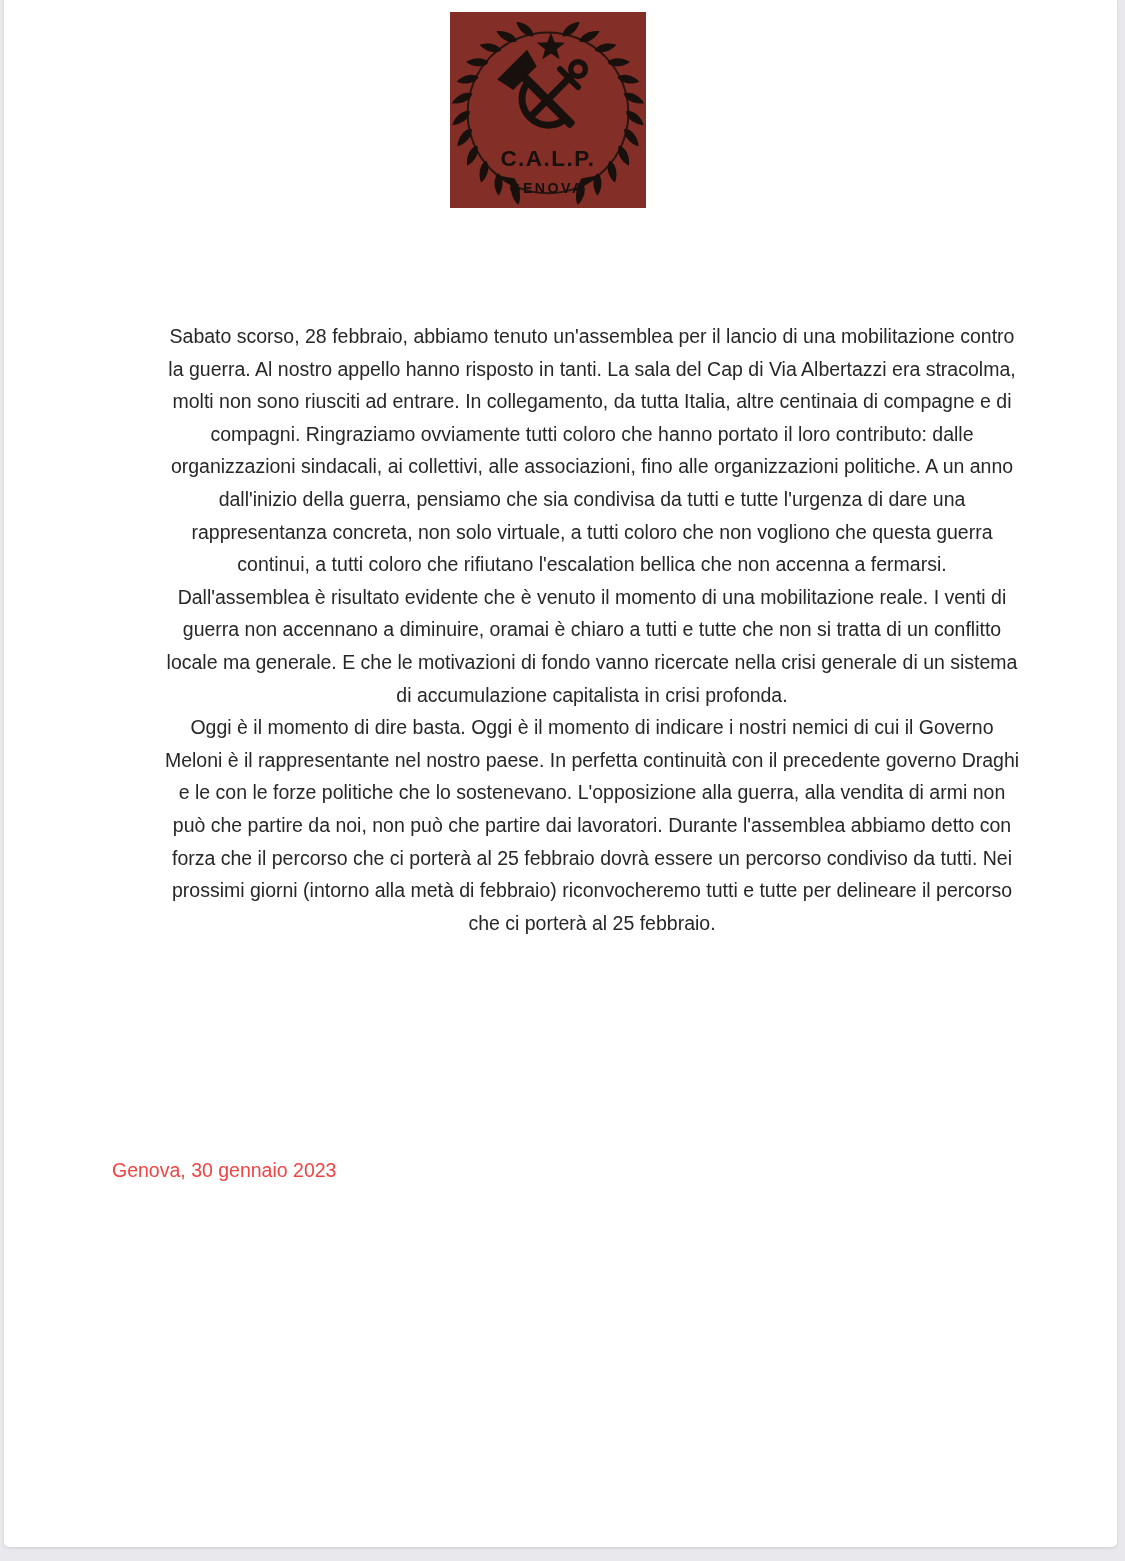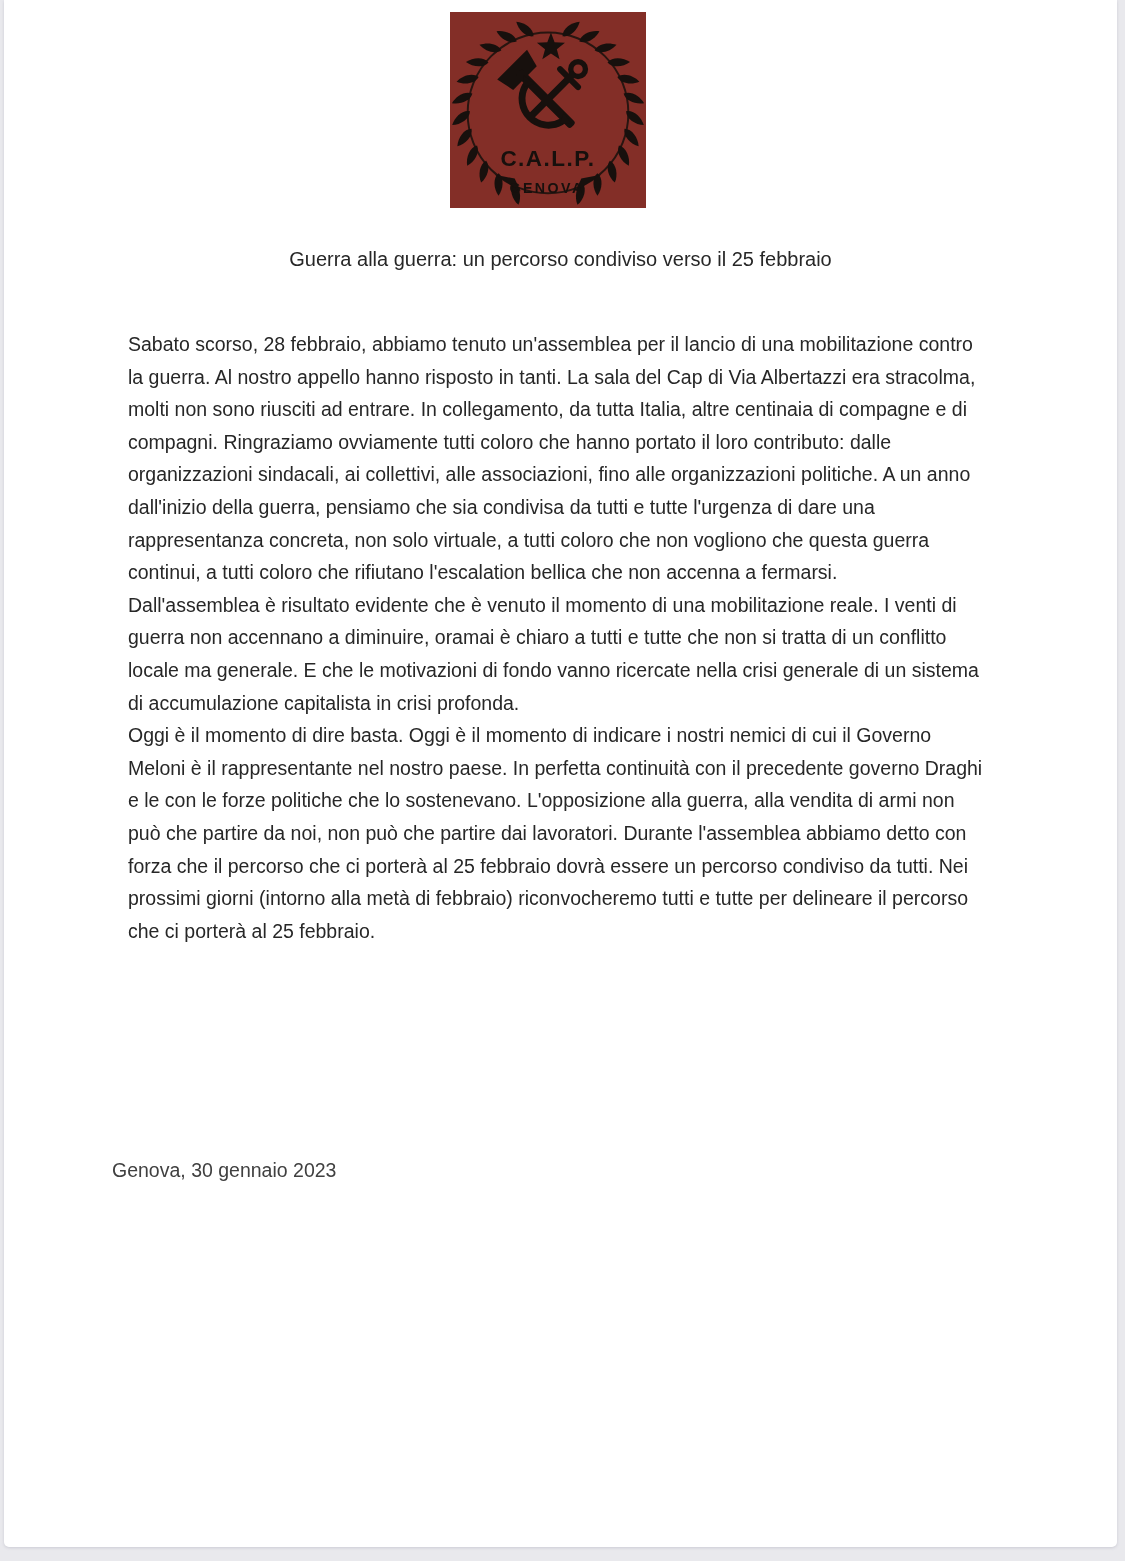--- a/index.html
+++ b/index.html
@@ -35,31 +35,32 @@
   }
   .body-text {
     position: absolute;
     left: 108px; top: 312px;
     width: 960px;
     color: #272727;
     font-size: 19.5px;
     line-height: 32.6px;
   }
   .para {
-    margin: 16px;
+    margin: 8px;
     white-space: pre;
+    text-align: center;
   }
   .para + .para { margin-top: 32.6px; }
   .doc-footer {
     position: absolute;
     left: 108px; right: 102px; top: 1154px;
     display: flex;
     justify-content: space-between;
     align-items: baseline;
-    color: #404040;
+    color: #ef4444;
     font-size: 19.5px;
     line-height: 32.6px;
   }
 </style>
 </head>
 <body>
 
 <div class="stage">
   <div class="page">
 
@@ -118,21 +119,20 @@
           <path d="M75 96 A27 27 0 0 0 127 96" fill="none" stroke-width="7" stroke-linecap="round"></path>
           <path d="M75 98 L66 90 L80 88 Z" stroke="none"></path>
           <path d="M127 98 L136 90 L122 88 Z" stroke="none"></path>
         </g>
 
         <text x="100" y="157" text-anchor="middle" fill="#17100d" font-family="Liberation Sans, sans-serif" font-weight="bold" font-size="23" letter-spacing="1.5">C.A.L.P.</text>
         <text x="99" y="185" text-anchor="middle" fill="#17100d" font-family="Liberation Sans, sans-serif" font-weight="bold" font-size="14.5" letter-spacing="2.5">GENOVA</text>
       </svg>
     </div>
 
-    <div class="doc-title">Guerra alla guerra: un percorso condiviso verso il 25 febbraio</div>
 
     <div class="body-text">
       <p class="para">Sabato scorso, 28 febbraio, abbiamo tenuto un'assemblea per il lancio di una mobilitazione contro
 la guerra. Al nostro appello hanno risposto in tanti. La sala del Cap di Via Albertazzi era stracolma,
 molti non sono riusciti ad entrare. In collegamento, da tutta Italia, altre centinaia di compagne e di
 compagni. Ringraziamo ovviamente tutti coloro che hanno portato il loro contributo: dalle
 organizzazioni sindacali, ai collettivi, alle associazioni, fino alle organizzazioni politiche. A un anno
 dall'inizio della guerra, pensiamo che sia condivisa da tutti e tutte l'urgenza di dare una
 rappresentanza concreta, non solo virtuale, a tutti coloro che non vogliono che questa guerra
 continui, a tutti coloro che rifiutano l'escalation bellica che non accenna a fermarsi.

